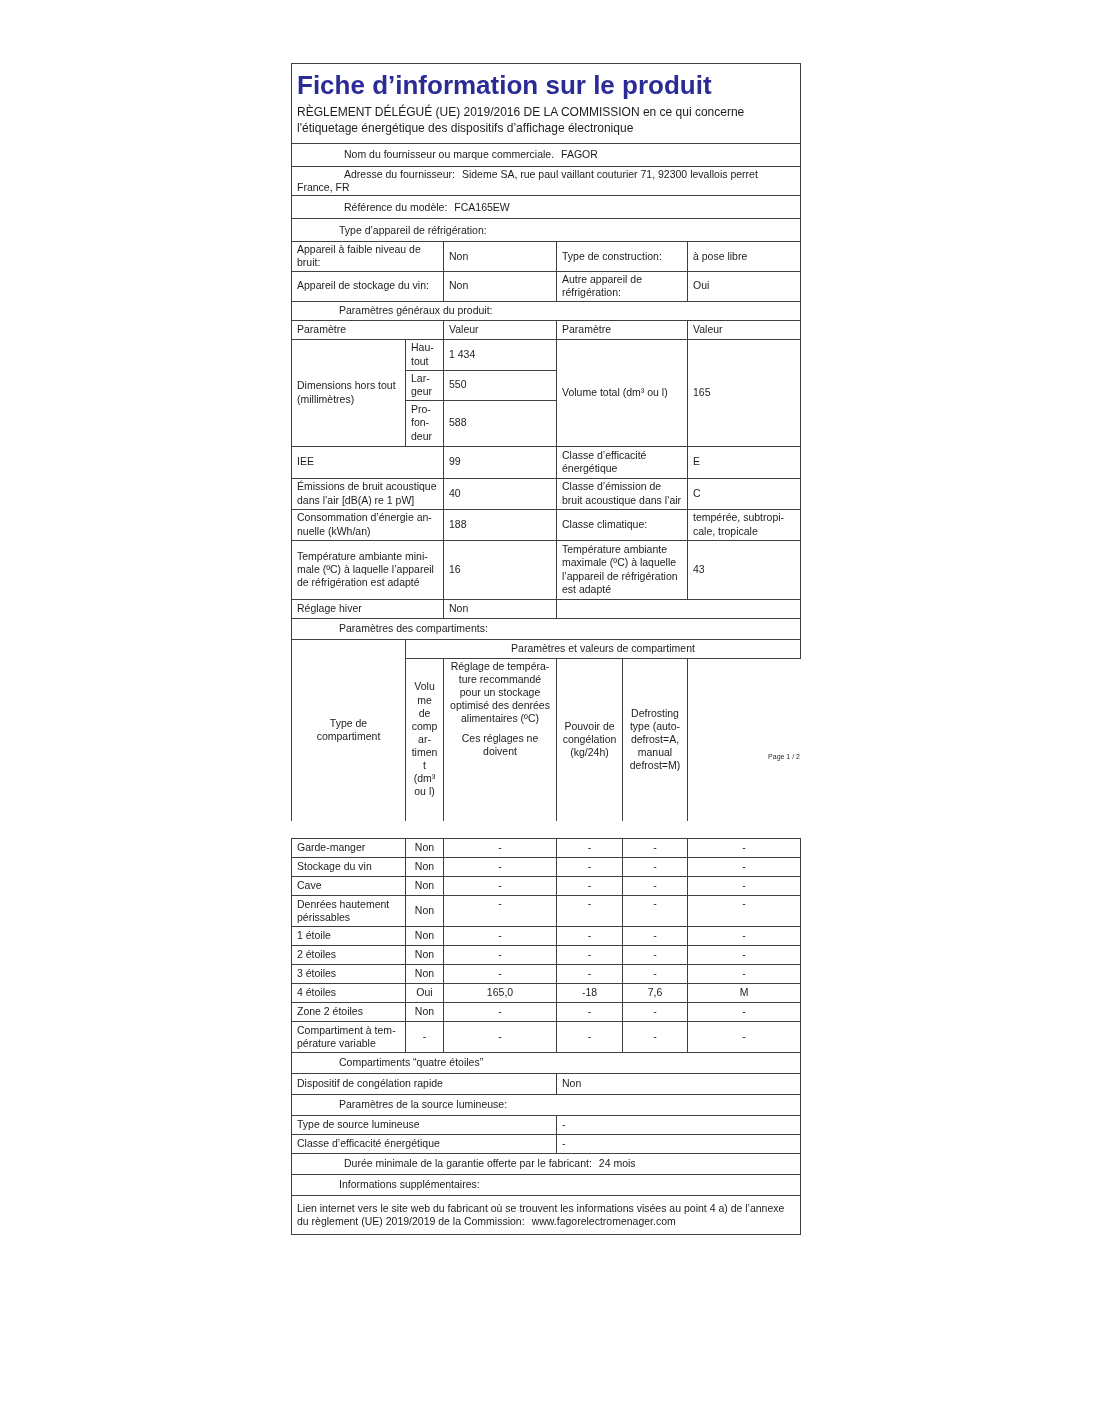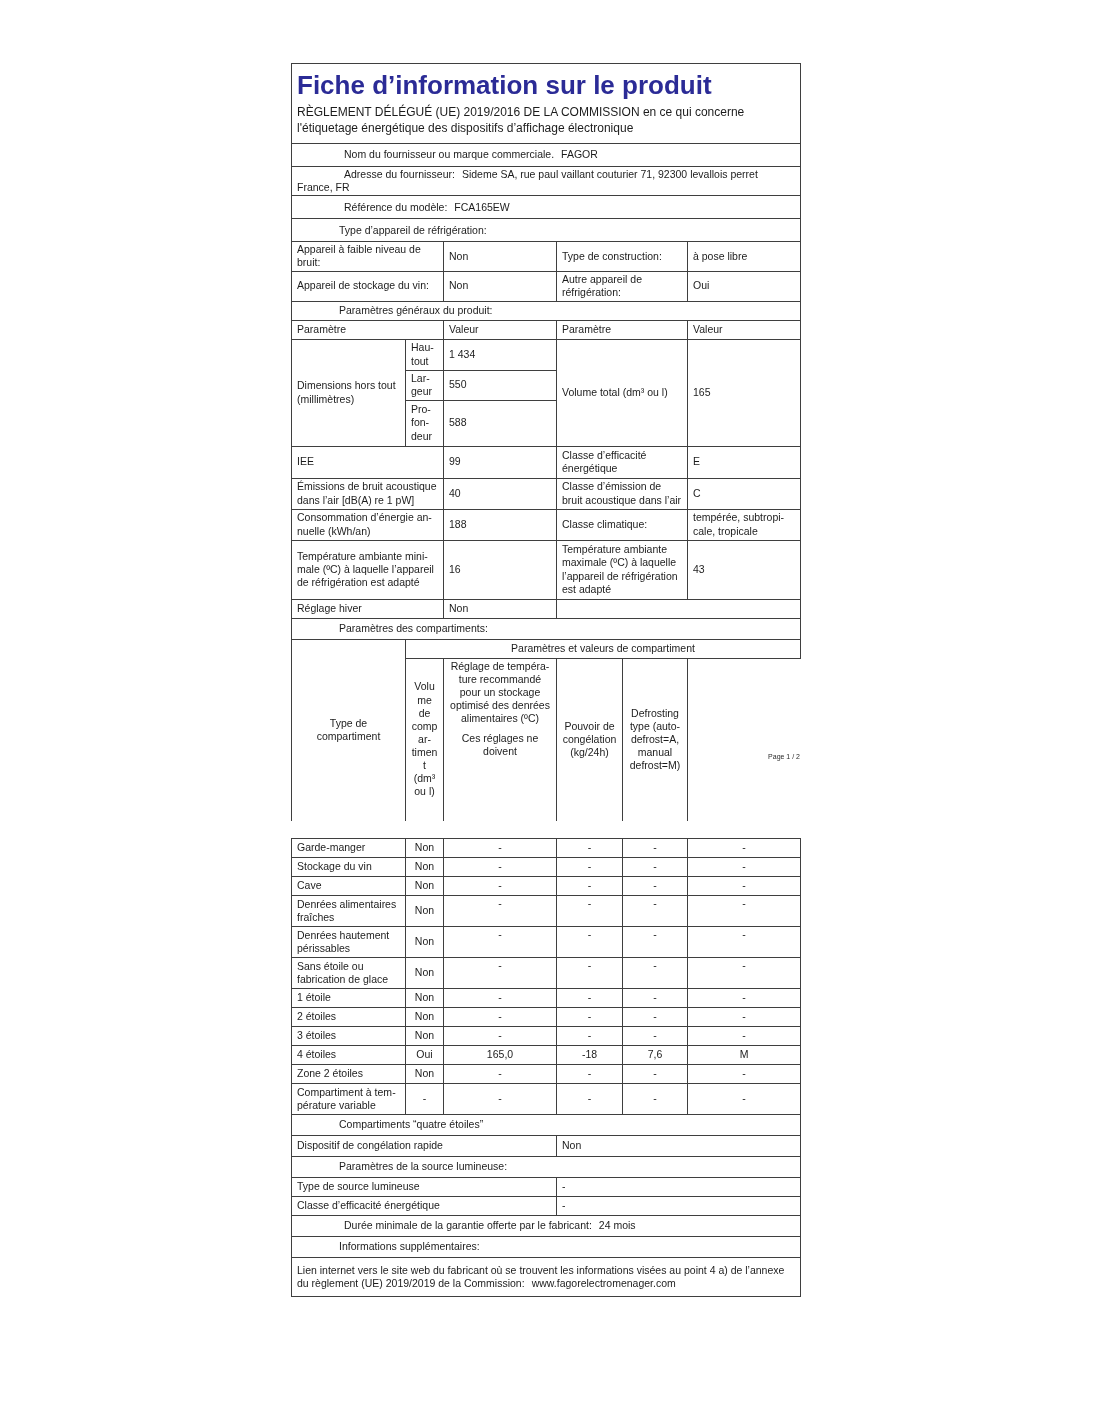--- a/index.html
+++ b/index.html
@@ -182,37 +182,21 @@
     </tr>
     <tr class="h16">
       <td>Cave</td>
       <td class="ctr">Non</td>
       <td class="ctr">-</td>
       <td class="ctr">-</td>
       <td class="ctr">-</td>
       <td class="ctr">-</td>
     </tr>
     <tr class="h28">
-      <td>Denrées alimentaires fraîches</td>
-      <td class="ctr">Non</td>
-      <td class="ctr vtop">-</td>
-      <td class="ctr vtop">-</td>
-      <td class="ctr vtop">-</td>
-      <td class="ctr vtop">-</td>
-    </tr>
-    <tr class="h28">
       <td>Denrées hautement périssables</td>
-      <td class="ctr">Non</td>
-      <td class="ctr vtop">-</td>
-      <td class="ctr vtop">-</td>
-      <td class="ctr vtop">-</td>
-      <td class="ctr vtop">-</td>
-    </tr>
-    <tr class="h28">
-      <td>Sans étoile ou fabrica­tion de glace</td>
       <td class="ctr">Non</td>
       <td class="ctr vtop">-</td>
       <td class="ctr vtop">-</td>
       <td class="ctr vtop">-</td>
       <td class="ctr vtop">-</td>
     </tr>
     <tr class="h16">
       <td>1 étoile</td>
       <td class="ctr">Non</td>
       <td class="ctr">-</td>

